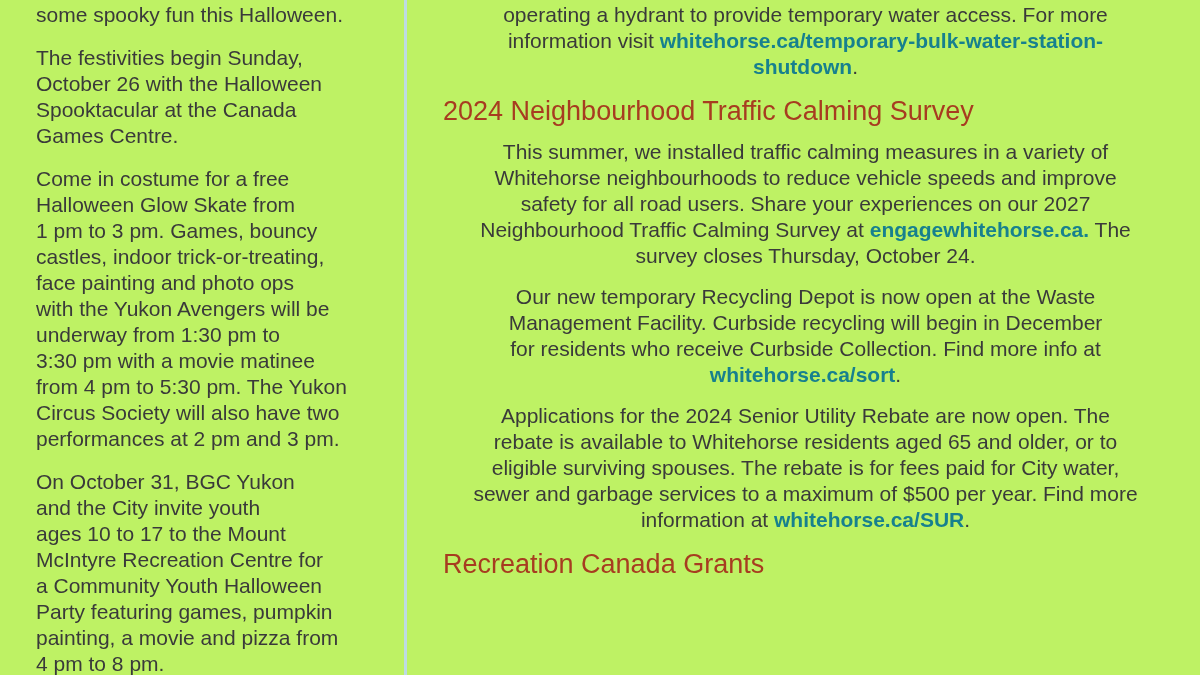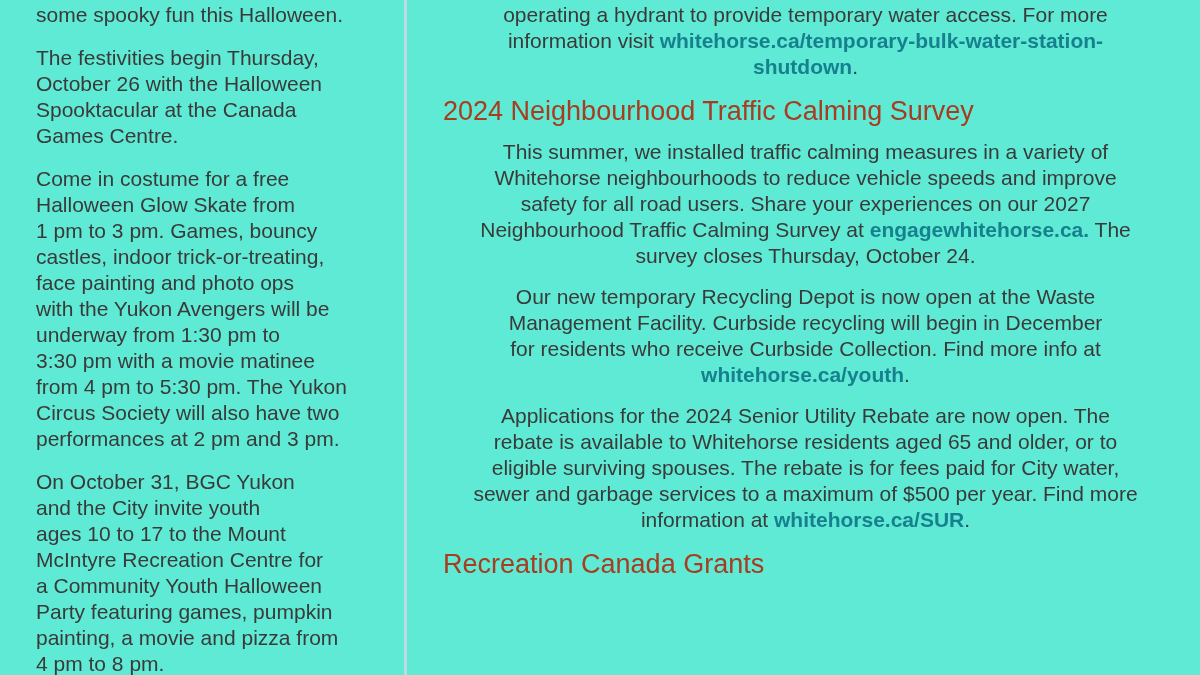--- a/index.html
+++ b/index.html
@@ -63,24 +63,24 @@
     cursor: pointer;
     text-decoration: none;
   }
   .seg {
     white-space: pre-line;
   }
 </style>
 </head>
 <body>
 
-<div class="page" style="background: #5eead4;">
+<div class="page" style="background: #bef264;">
   <div class="left-col">
       <p class="para">some spooky fun this Halloween.</p>
-      <p class="para">The festivities begin Thursday,
+      <p class="para">The festivities begin Sunday,
 October 26 with the Halloween
 Spooktacular at the Canada
 Games Centre.</p>
       <p class="para">Come in costume for a free
 Halloween Glow Skate from
 1 pm to 3 pm. Games, bouncy
 castles, indoor trick-or-treating,
 face painting and photo ops
 with the Yukon Avengers will be
 underway from 1:30 pm to
@@ -104,21 +104,21 @@
 shutdown</span><span class="seg">.</span></p>
       <h2 class="heading">2024 Neighbourhood Traffic Calming Survey</h2>
       <p class="para"><span class="seg">This summer, we installed traffic calming measures in a variety of
 Whitehorse neighbourhoods to reduce vehicle speeds and improve
 safety for all road users. Share your experiences on our 2027
 Neighbourhood Traffic Calming Survey at </span><span class="seg link">engagewhitehorse.ca.</span><span class="seg"> The
 survey closes Thursday, October 24.</span></p>
       <p class="para"><span class="seg">Our new temporary Recycling Depot is now open at the Waste
 Management Facility. Curbside recycling will begin in December
 for residents who receive Curbside Collection. Find more info at
-</span><span class="seg link">whitehorse.ca/youth</span><span class="seg">.</span></p>
+</span><span class="seg link">whitehorse.ca/sort</span><span class="seg">.</span></p>
       <p class="para"><span class="seg">Applications for the 2024 Senior Utility Rebate are now open. The
 rebate is available to Whitehorse residents aged 65 and older, or to
 eligible surviving spouses. The rebate is for fees paid for City water,
 sewer and garbage services to a maximum of $500 per year. Find more
 information at </span><span class="seg link">whitehorse.ca/SUR</span><span class="seg">.</span></p>
       <h2 class="heading">Recreation Canada Grants</h2>
     </div>
 </div>
 
 </body></html>

